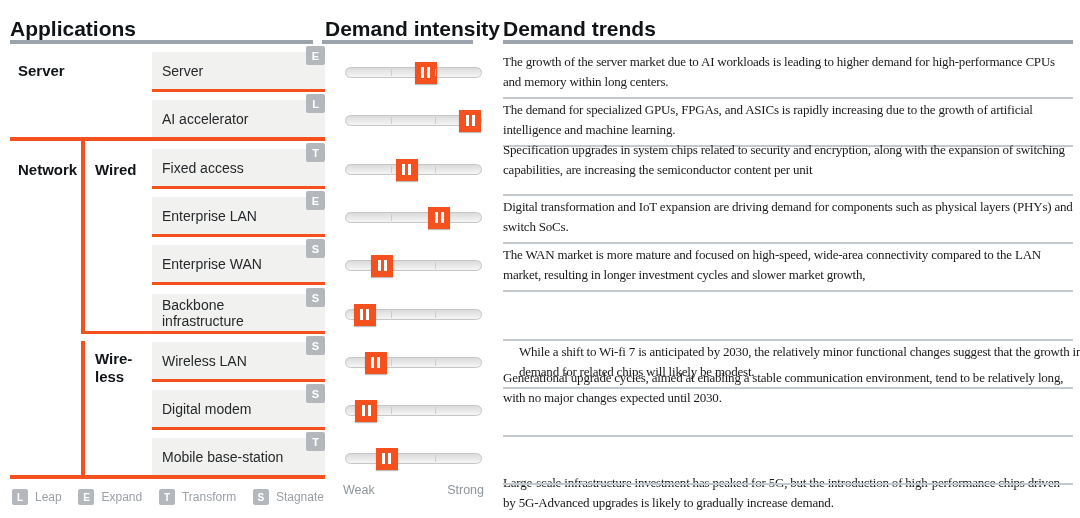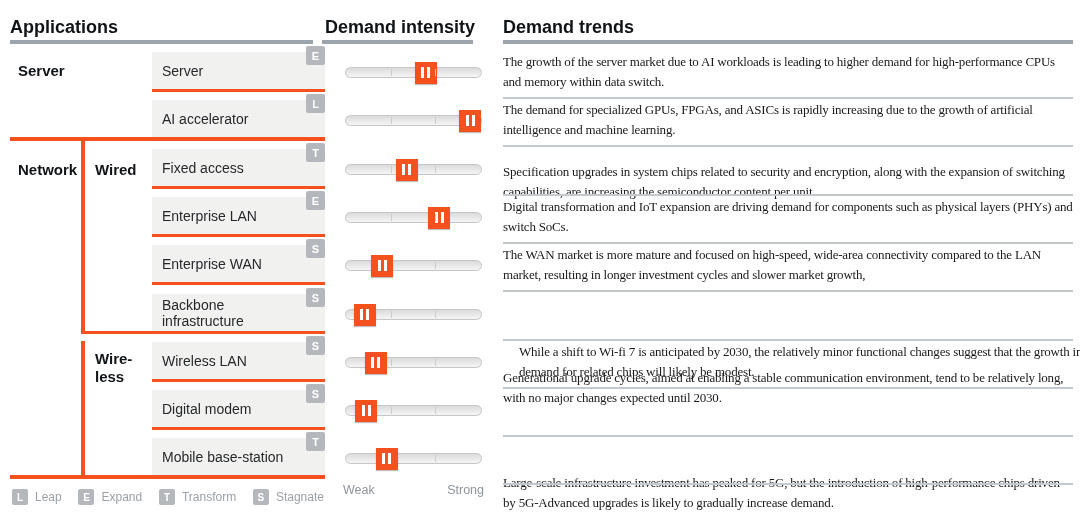--- a/index.html
+++ b/index.html
@@ -1,18 +1,18 @@
 <!DOCTYPE html>
 <html><head>
 <meta charset="utf-8">
 <style>
   html,body{margin:0;padding:0;background:#fff;}
   .stage{position:relative;width:1080px;height:518px;background:#fff;overflow:hidden;
          font-family:"Liberation Sans",sans-serif;}
-  .col-header{position:absolute;top:17px;font-weight:bold;font-size:18px;color:#101417;}
+  .col-header{position:absolute;top:17px;font-weight:bold;font-size:21px;color:#101417;}
   .rule{position:absolute;top:40px;height:4px;background:#9BA4AD;}
   
   .item-box{position:absolute;left:152px;width:173px;height:40px;background:#F1F1EF;
             border-bottom:3px solid #F4511E;box-sizing:border-box;display:flex;align-items:center;}
   .item-label{padding-left:10px;font-size:14px;color:#26292c;line-height:16px;white-space:pre-line;}
   .badge{position:absolute;top:-6px;right:0;width:19px;height:19px;background:#B4B8BC;color:#fff;
          font-weight:bold;font-size:11px;display:flex;align-items:center;justify-content:center;border-radius:2px;}
   .cat{position:absolute;font-weight:bold;font-size:15px;color:#101417;line-height:18px;white-space:pre-line;}
   .oline{position:absolute;background:#F4511E;}
   
@@ -64,21 +64,21 @@
   <div class="item-box" style="top:52px;">
     <span class="item-label">Server</span>
     <span class="badge">E</span>
   </div>
   <div class="track" style="top:67px;">
     <span class="marker" style="left: 59%;">
         <i></i>
         <i></i>
       </span>
   </div>
-  <div class="trend" style="top:52px;">The growth of the server market due to AI workloads is leading to higher demand for high-performance CPUs and memory within data switch.</div>
+  <div class="trend" style="top:52px;">The growth of the server market due to AI workloads is leading to higher demand for high-performance CPUs and memory within long centers.</div>
   <div class="tdivider" style="top:97px;"></div>
 
   <div class="item-box" style="top:100px;">
     <span class="item-label">AI accelerator</span>
     <span class="badge">L</span>
   </div>
   <div class="track" style="top:115px;">
     <span class="marker" style="left: 92%;">
         <i></i>
         <i></i>
@@ -90,21 +90,21 @@
   <div class="item-box" style="top:149px;">
     <span class="item-label">Fixed access</span>
     <span class="badge">T</span>
   </div>
   <div class="track" style="top:164px;">
     <span class="marker" style="left: 45%;">
         <i></i>
         <i></i>
       </span>
   </div>
-  <div class="trend" style="top:162px;">Specification upgrades in system chips related to security and encryption, along with the expansion of switching capabilities, are increasing the semiconductor content per unit</div>
+  <div class="trend" style="top:140px;">Specification upgrades in system chips related to security and encryption, along with the expansion of switching capabilities, are increasing the semiconductor content per unit</div>
   <div class="tdivider" style="top:194px;"></div>
 
   <div class="item-box" style="top:197px;">
     <span class="item-label">Enterprise LAN</span>
     <span class="badge">E</span>
   </div>
   <div class="track" style="top:212px;">
     <span class="marker" style="left: 69%;">
         <i></i>
         <i></i>

